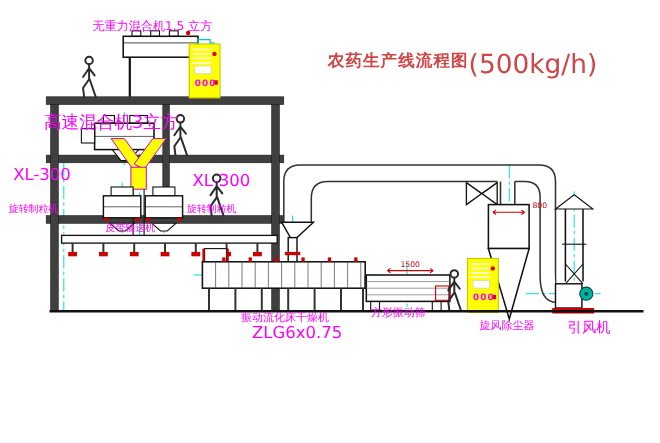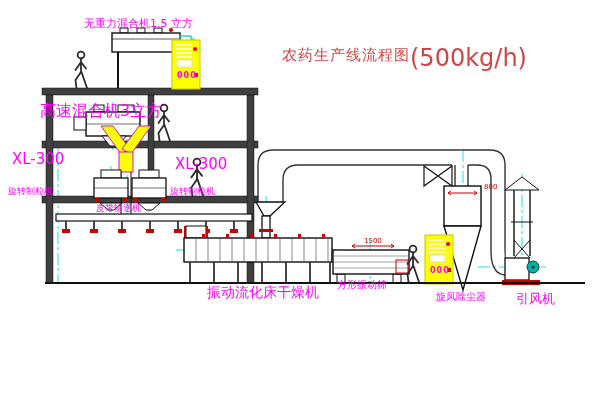--- a/index.html
+++ b/index.html
@@ -2,21 +2,21 @@
 <html><head>
 <meta charset="utf-8">
 <style>
   html,body{margin:0;padding:0;background:#fff;}
   .canvas{position:relative;width:600px;height:403px;background:#ffffff;overflow:hidden;
           font-family:"DejaVu Sans",sans-serif;}
   .canvas svg{position:absolute;left:0;top:0;}
   .lbl{position:absolute;color:#ff00ff;line-height:1;white-space:nowrap;}
   .lbl.red{color:#cc0000;}
   .title{position:absolute;left:282px;top:44px;color:#d04545;white-space:nowrap;}
-  .title .t1{font-size:15px;font-weight:normal;letter-spacing:1px;vertical-align:6px;}
+  .title .t1{font-size:15px;font-weight:bold;letter-spacing:1px;vertical-align:6px;margin-left:16px;}
   .title .t2{font-size:24px;font-weight:400;letter-spacing:0px;text-align:right;}
 </style>
 </head>
 <body>
 
 <div class="canvas">
 
 <svg width="600" height="403" viewBox="0 0 600 403">
   <defs>
     <g id="person" stroke="#2b2b2b" stroke-width="1.8" fill="#ffffff" stroke-linecap="round" stroke-linejoin="round">
@@ -195,21 +195,22 @@
   <span class="t1">农药生产线流程图</span><span class="t2">(500kg/h)</span>
 </div>
 
 <div class="lbl" style="left:84px;top:18px;font-size:11px;">无重力混合机1.5 立方</div>
 <div class="lbl" style="left:40px;top:103px;font-size:16px;">高速混合机3立方</div>
 <div class="lbl" style="left:12px;top:152px;font-size:15px;">XL-300</div>
 <div class="lbl" style="left:8px;top:187px;font-size:9px;">旋转制粒机</div>
 <div class="lbl" style="left:175px;top:157px;font-size:15px;">XL-300</div>
 <div class="lbl" style="left:170px;top:187px;font-size:9px;">旋转制粒机</div>
 <div class="lbl" style="left:96px;top:204px;font-size:9px;">皮带输送机</div>
-<div class="lbl" style="left:207px;top:285px;font-size:14px;">振动流化床干燥机</div>
+<div class="lbl" style="left:219px;top:285px;font-size:10px;">振动流化床干燥机</div>
+<div class="lbl" style="left:229px;top:295px;font-size:15px;">ZLG6x0.75</div>
 <div class="lbl" style="left:337px;top:280px;font-size:10px;">方形振动筛</div>
 <div class="lbl" style="left:436px;top:292px;font-size:10px;">旋风除尘器</div>
 <div class="lbl" style="left:516px;top:292px;font-size:13px;">引风机</div>
 
 <div class="lbl red" style="left:454px;top:184px;font-size:7px;padding-left:30px;">800</div>
 <div class="lbl red" style="left:364px;top:238px;font-size:7px;">1500</div>
 
 <div class="lbl" style="left:177px;top:72px;font-size:8px;font-weight:bold;letter-spacing:1px;">000</div>
 <div class="lbl" style="left:430px;top:267px;font-size:8px;font-weight:bold;letter-spacing:1px;">000</div>
 

